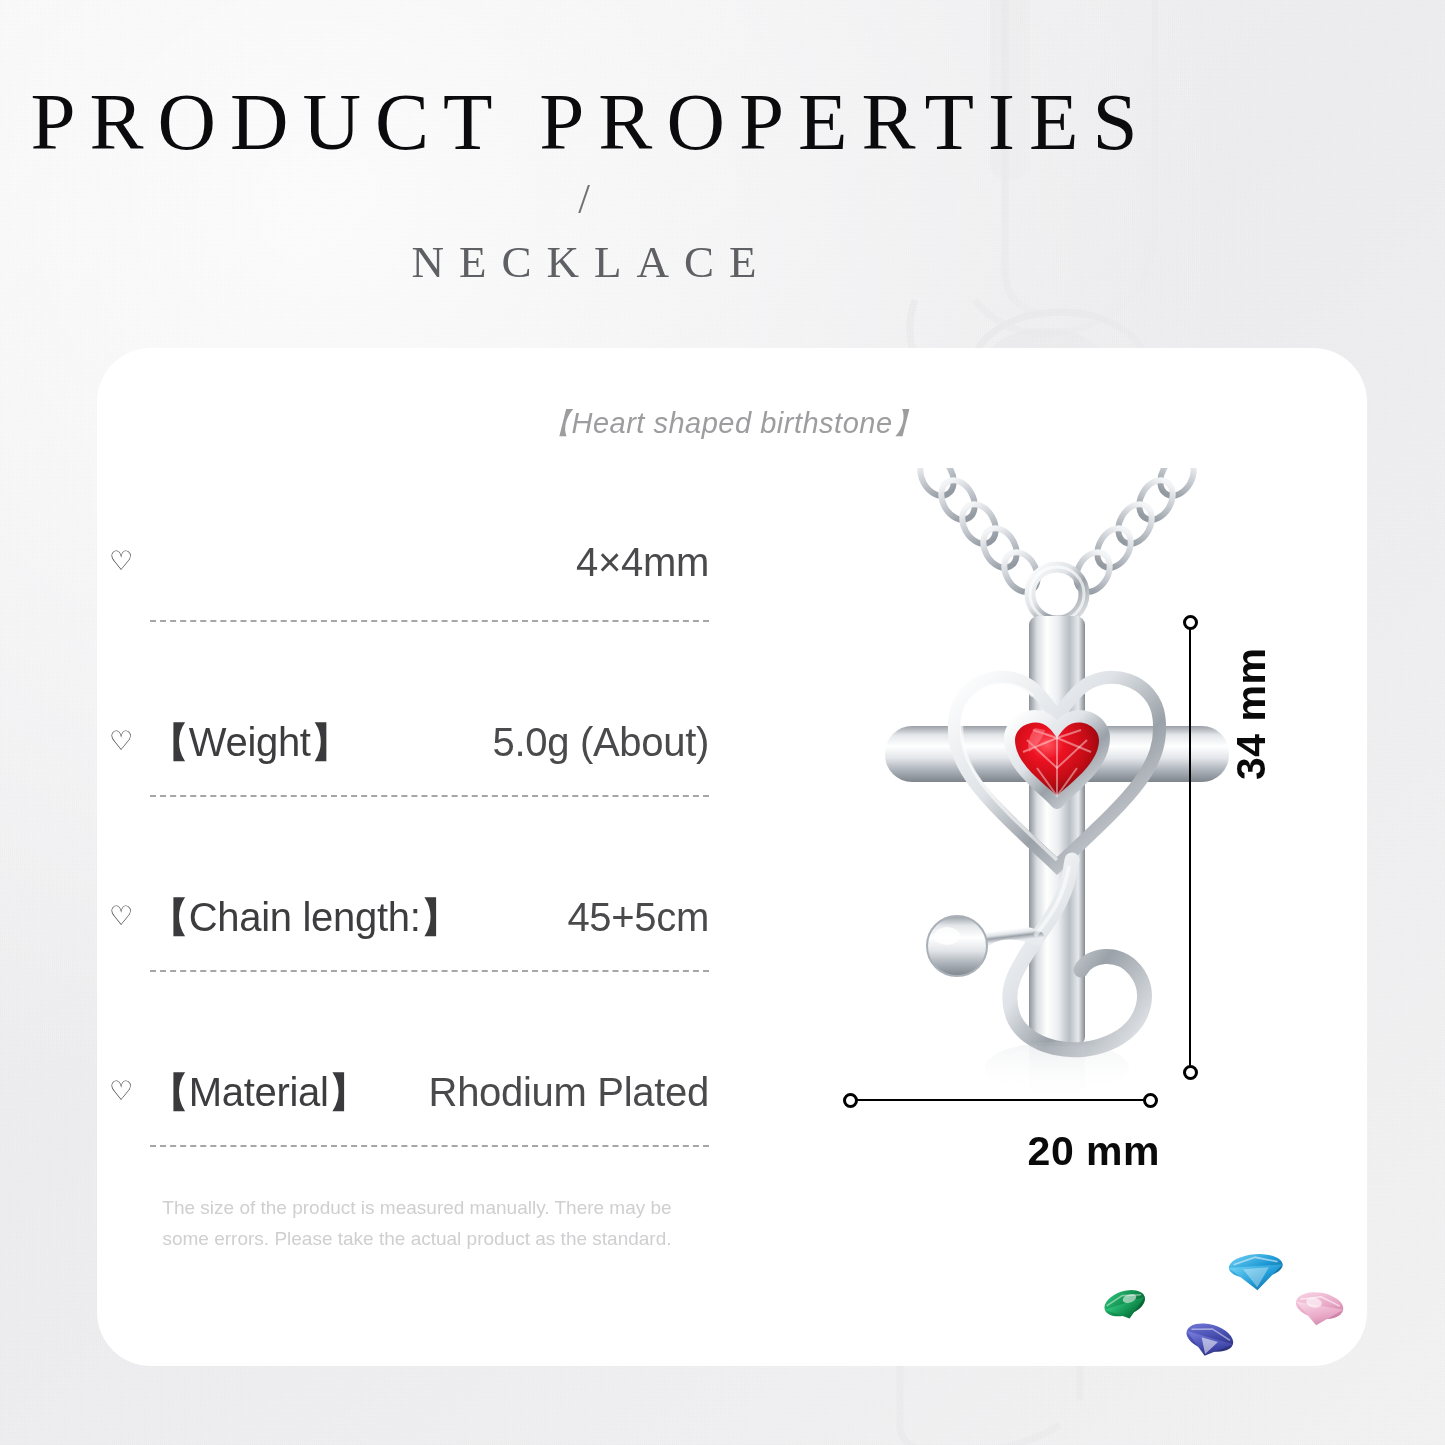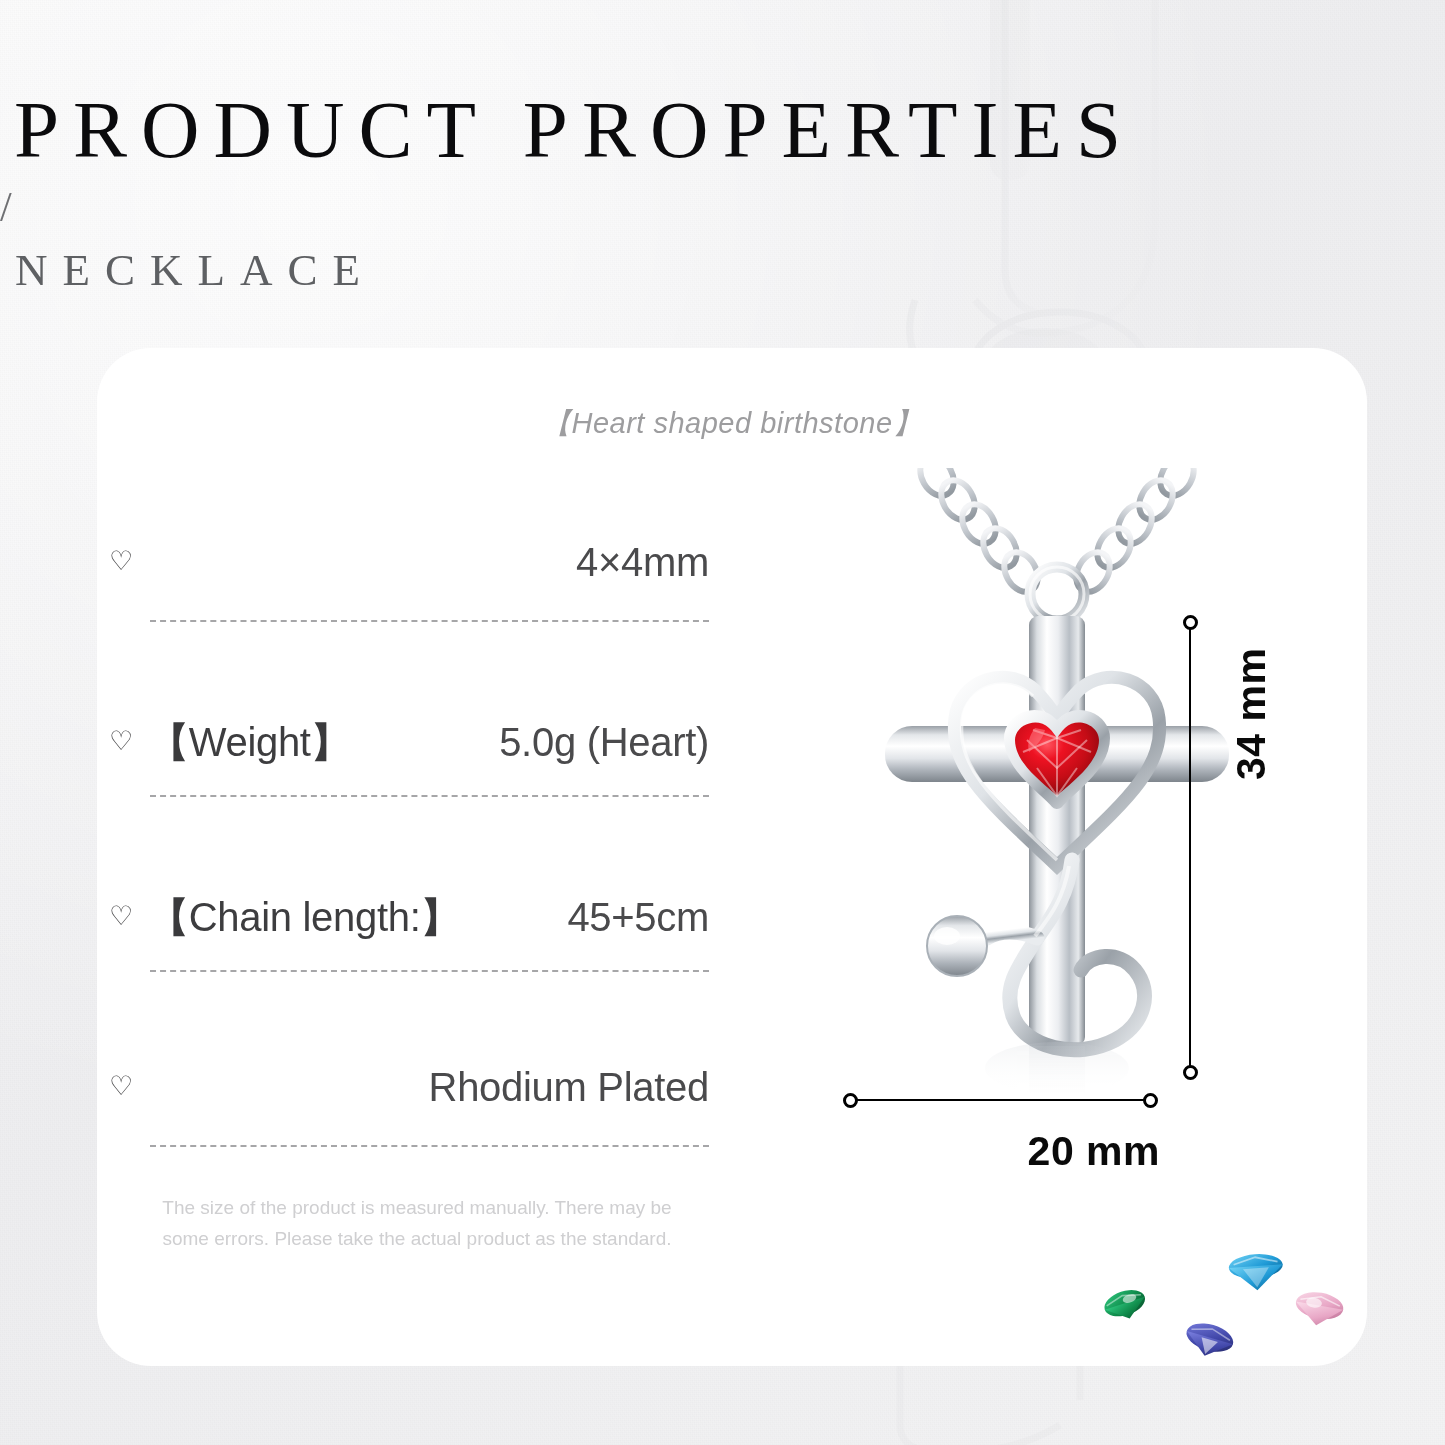--- a/index.html
+++ b/index.html
@@ -46,22 +46,23 @@
     position: absolute;
     pointer-events: none;
     opacity: 0.5;
   }
   #wm-top { top: -30px; left: 855px; width: 560px; height: 420px; }
   #wm-bottom { top: 1330px; left: 760px; width: 420px; height: 130px; }
 
   
   #header {
     position: absolute;
-    top: 16px; left: 0;
+    top: 8px; left: 0;
     width: 1168px;
+    text-align: center;
     z-index: 4;
   }
 
   #page-title {
     margin-top: 72px;
     font-family: "Liberation Serif", "DejaVu Serif", serif;
     font-size: 81px;
     letter-spacing: 14px;
     color: #0b0b0d;
     line-height: 1.04;
@@ -317,37 +318,38 @@
           <span class="heart-bullet">♡</span>
           <span class="spec-value">4×4mm</span>
         </div>
         <div class="spec-rule"></div>
       </div>
 
       <div class="spec-row">
         <div class="spec-line">
           <span class="heart-bullet">♡</span>
           <span class="spec-label"><span class="brk">【</span><span>Weight</span><span class="brk">】</span></span>
-          <span class="spec-value">5.0g (Heart)</span>
+          <span class="spec-value">5.0g (About)</span>
         </div>
         <div class="spec-rule"></div>
       </div>
 
       <div class="spec-row">
         <div class="spec-line">
           <span class="heart-bullet">♡</span>
           <span class="spec-label"><span class="brk">【</span><span>Chain length:</span><span class="brk">】</span></span>
           <span class="spec-value">45+5cm</span>
         </div>
         <div class="spec-rule"></div>
       </div>
 
       <div class="spec-row">
         <div class="spec-line">
           <span class="heart-bullet">♡</span>
+          <span class="spec-label"><span class="brk">【</span><span>Material</span><span class="brk">】</span></span>
           <span class="spec-value">Rhodium Plated</span>
         </div>
         <div class="spec-rule"></div>
       </div>
 
     </div>
 
     <div id="disclaimer">The size of the product is measured manually. There may be some errors. Please take the actual product as the standard.</div>
 
     <div id="product-zone">

